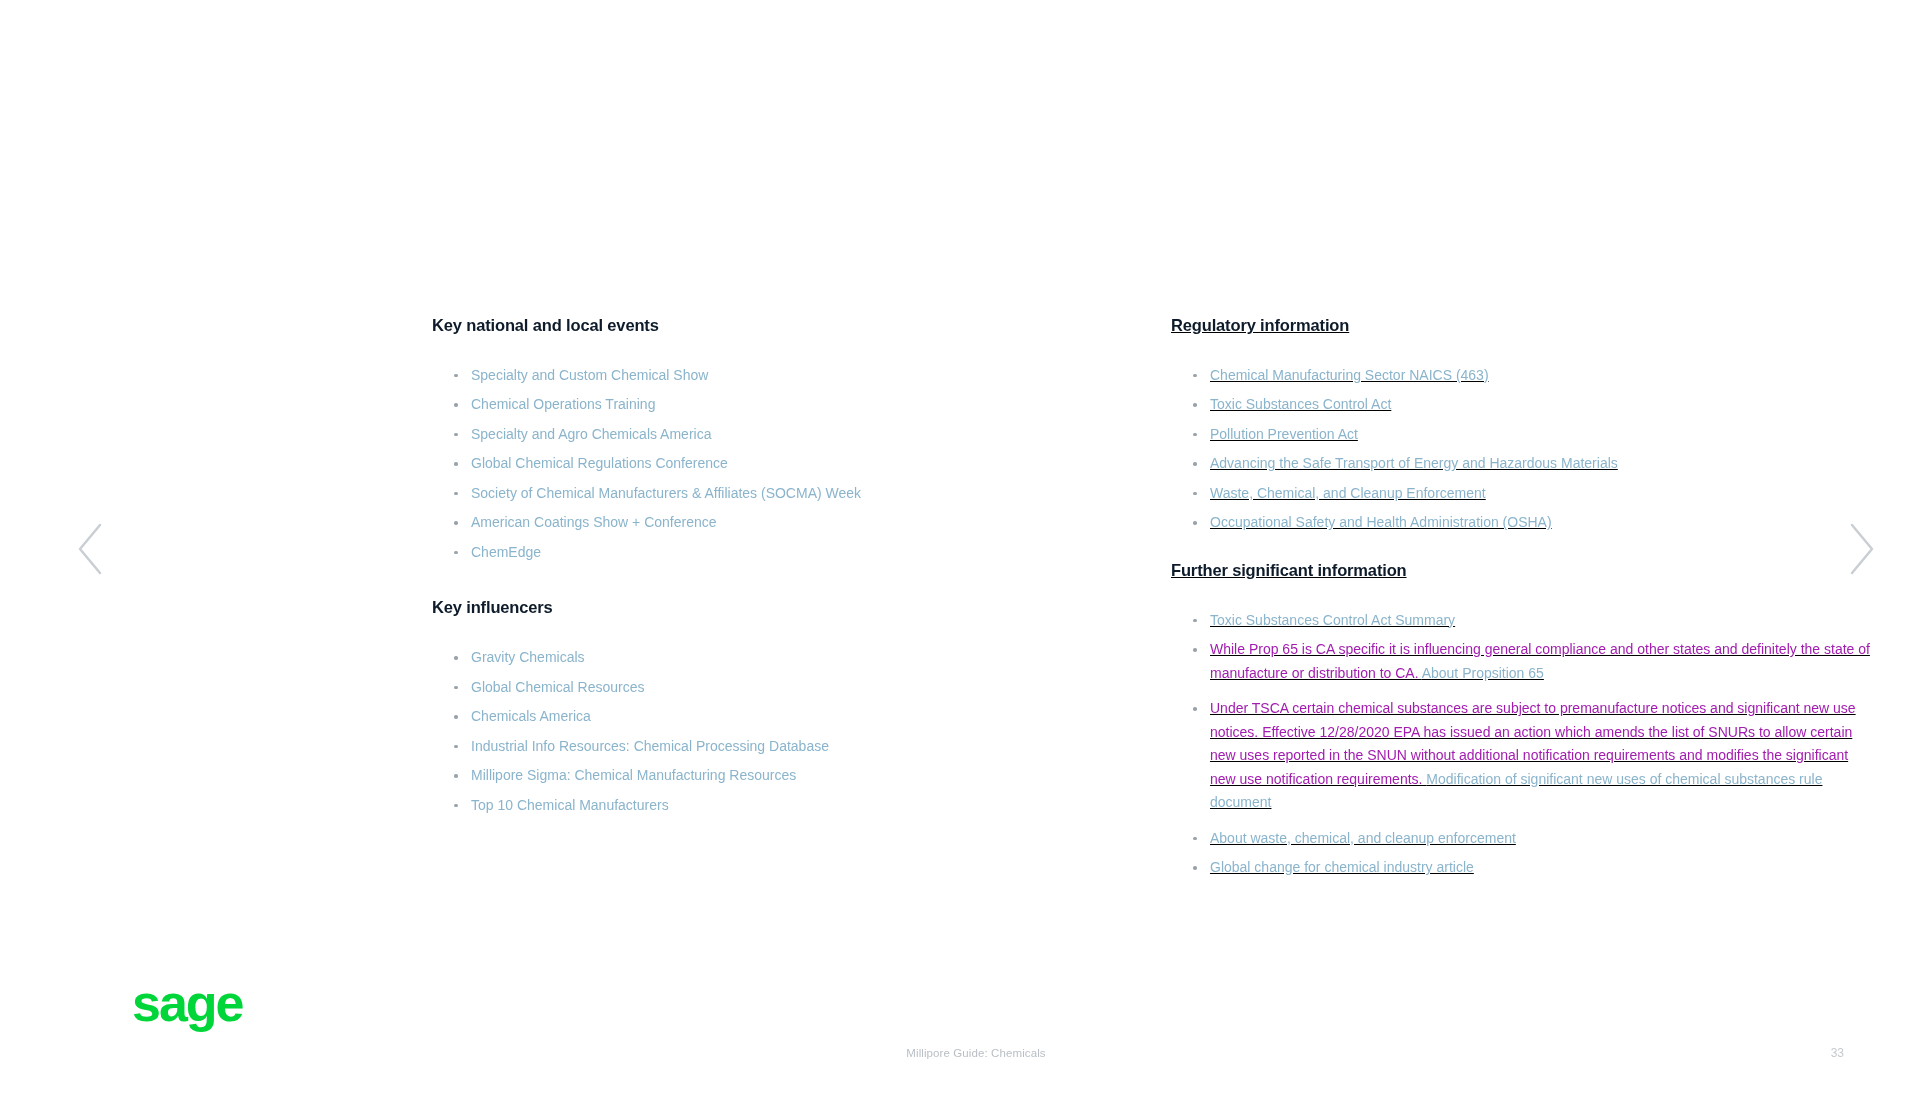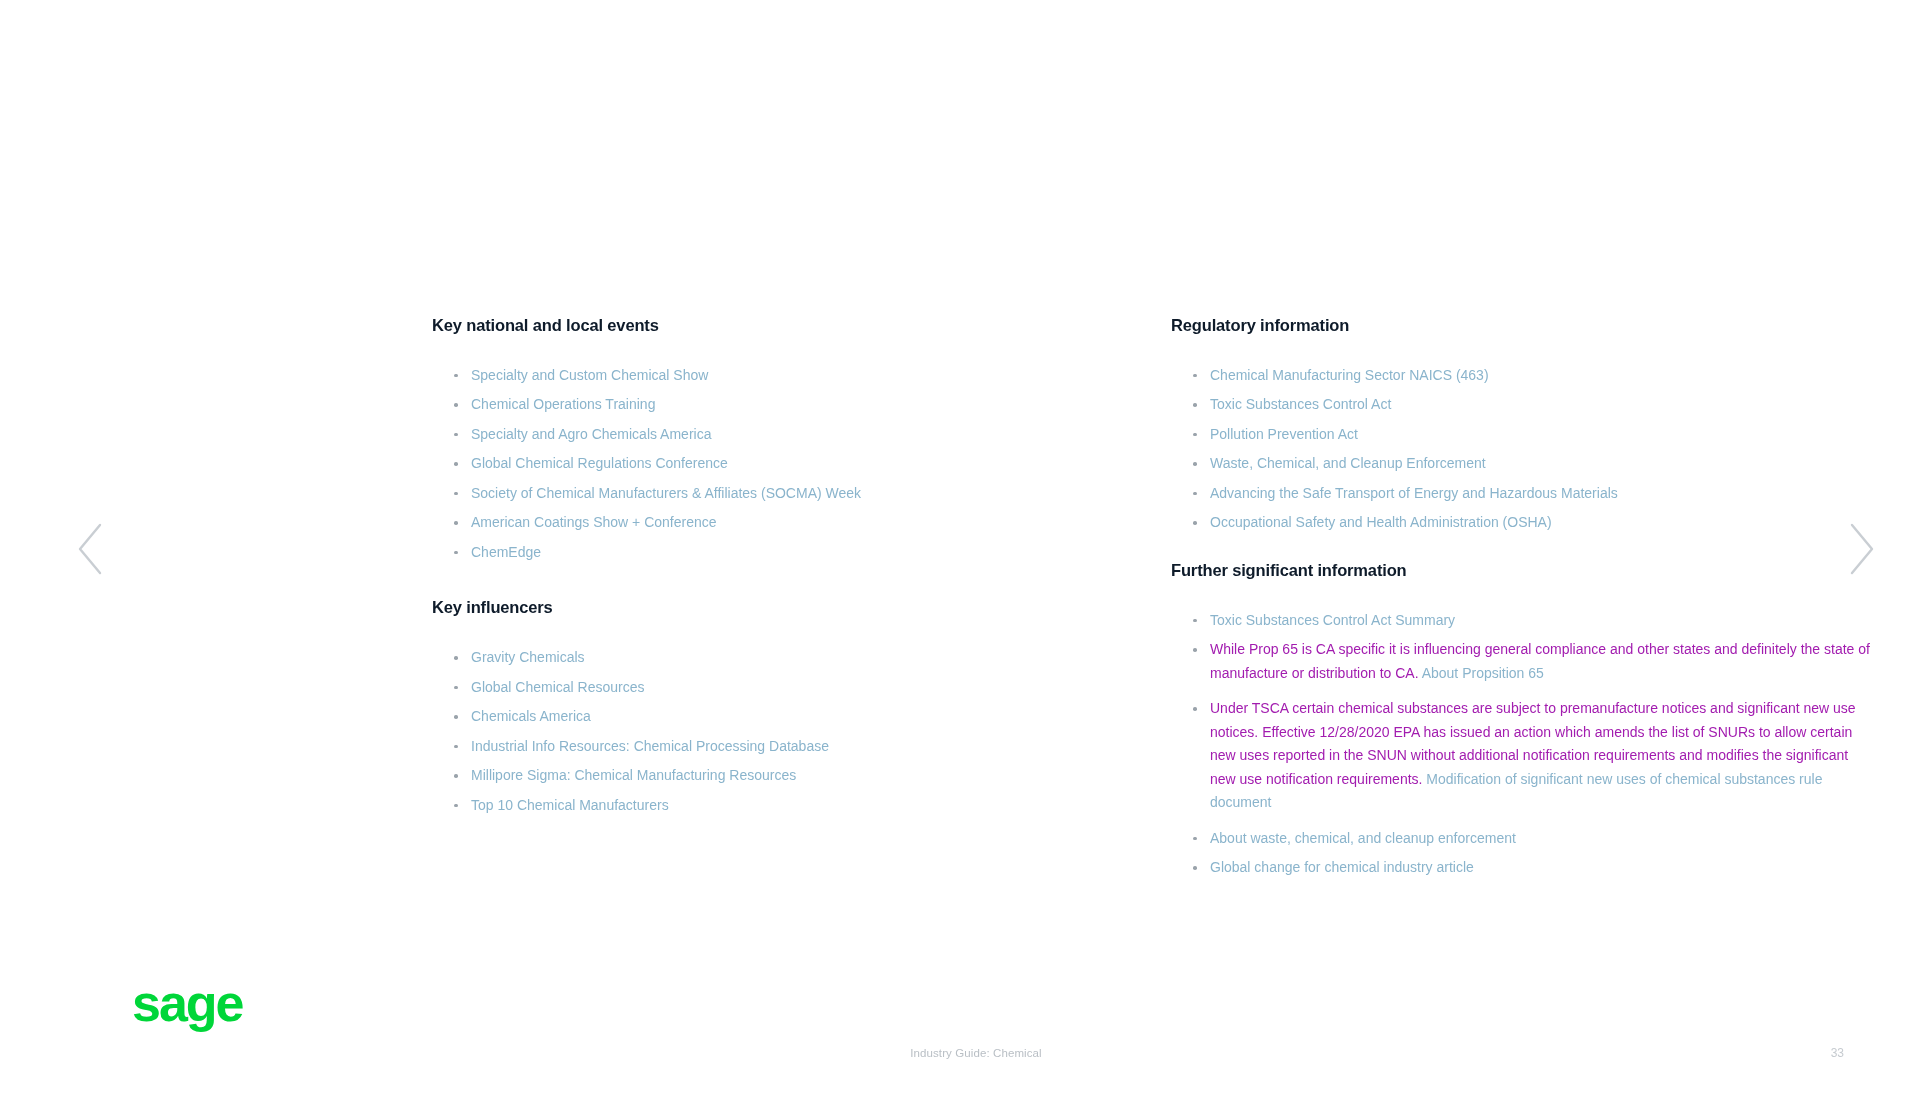--- a/index.html
+++ b/index.html
@@ -44,21 +44,21 @@
     left: 0;
     top: 0;
     width: 1920px;
     height: 1097px;
   }
   .col {
     position: absolute;
     top: 316px;
   }
   .col-left  { left: 400px;  width: 680px; }
-  .col-right { left: 1139px; width: 700px; }
+  .col-right { left: 1139px; width: 700px; text-decoration: underline; }
 
   h2.section-title {
     font-size: 16.5px;
     font-weight: bold;
     color: #0e1b2a;
     margin: 0 0 28px 0;
     letter-spacing: -0.15px;
     line-height: 1.2;
   }
 
@@ -176,22 +176,22 @@
     </div>
 
     <div class="col col-right">
 
       <h2 class="section-title">Regulatory information</h2>
 
       <ul class="bullets">
         <li><span class="link">Chemical Manufacturing Sector NAICS (463)</span></li>
         <li><span class="link">Toxic Substances Control Act</span></li>
         <li><span class="link">Pollution Prevention Act</span></li>
+        <li><span class="link">Advancing the Safe Transport of Energy and Hazardous Materials</span></li>
         <li><span class="link">Waste, Chemical, and Cleanup Enforcement</span></li>
-        <li><span class="link">Advancing the Safe Transport of Energy and Hazardous Materials</span></li>
         <li><span class="link">Occupational Safety and Health Administration (OSHA)</span></li>
       </ul>
 
       <div class="gap-md"></div>
 
       <h2 class="section-title">Further significant information</h2>
 
       <ul class="bullets">
         <li>
           <span class="link">Toxic Substances Control Act Summary</span>
@@ -211,16 +211,16 @@
       </ul>
     </div>
   </div>
 
   <div class="logo">
     <svg width="120" height="56" viewBox="0 0 120 56">
       <text x="0" y="42" font-family="'Liberation Sans', sans-serif" font-size="52" font-weight="bold" fill="#00d639" letter-spacing="-2">sage</text>
     </svg>
   </div>
 
-  <div class="footer-caption">Industry Guide: Chemical</div>
+  <div class="footer-caption">Millipore Guide: Chemicals</div>
 
   <div class="page-number">33</div>
 </div>
 
 </body></html>

